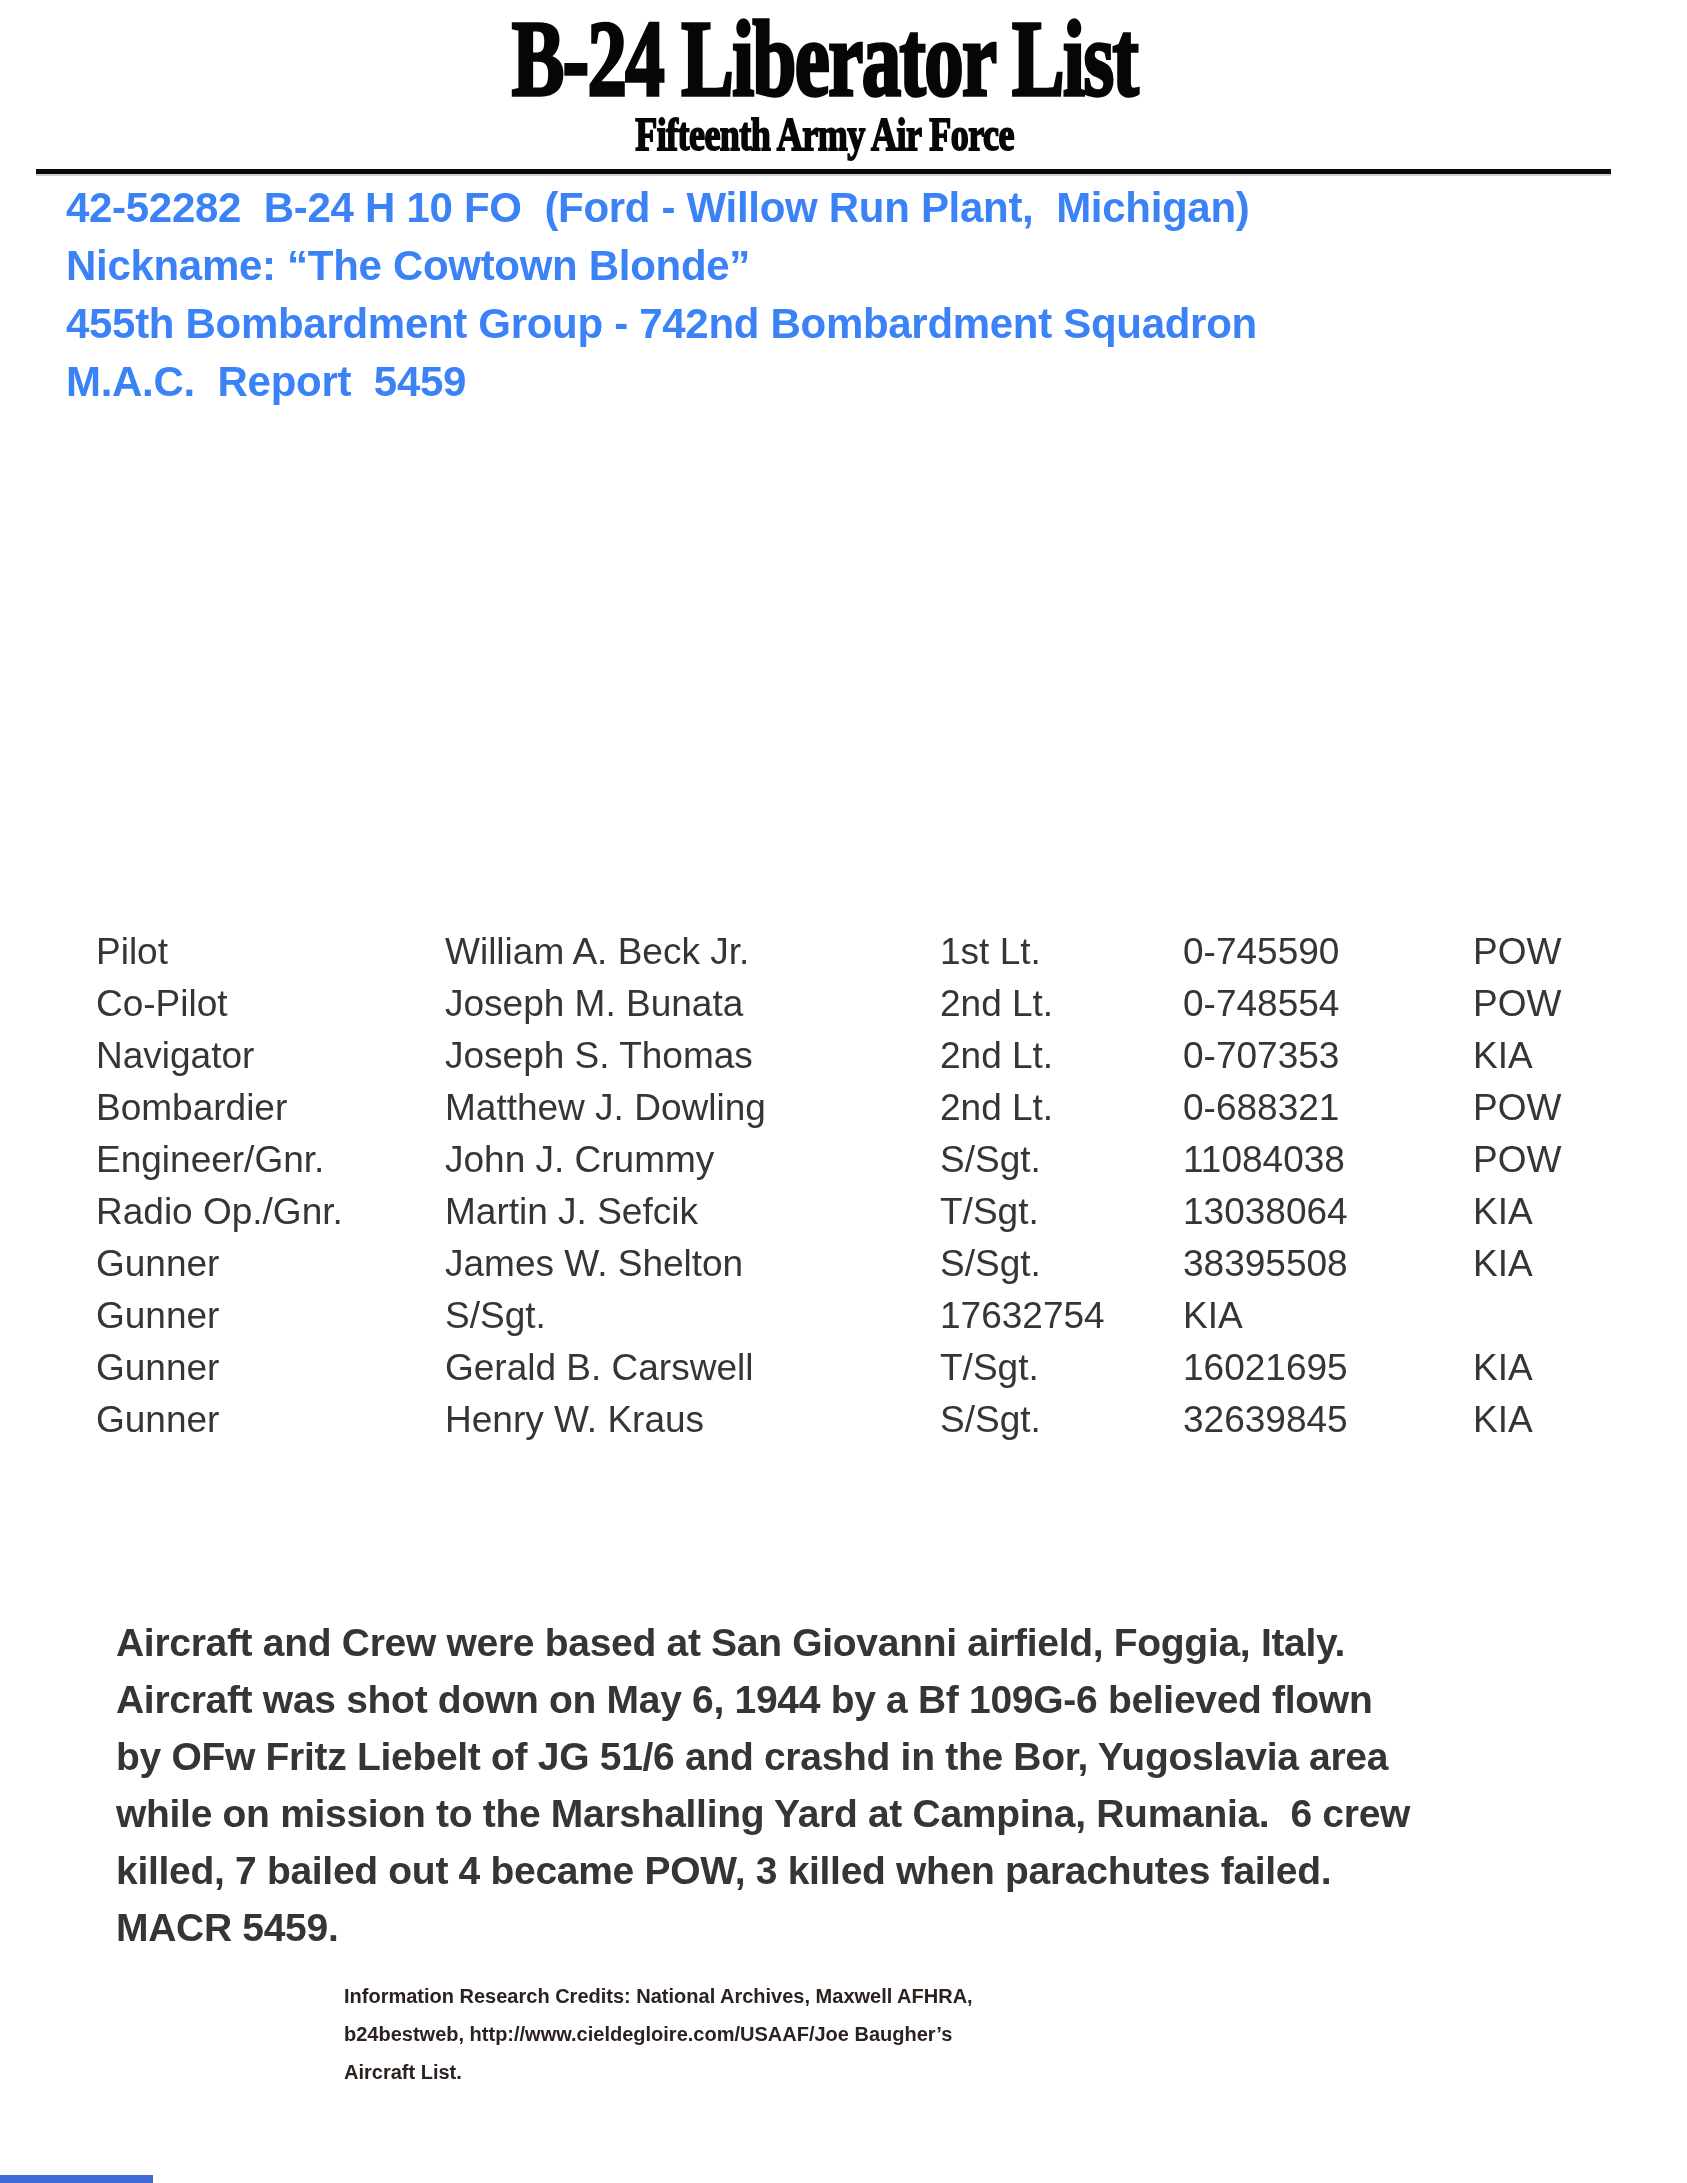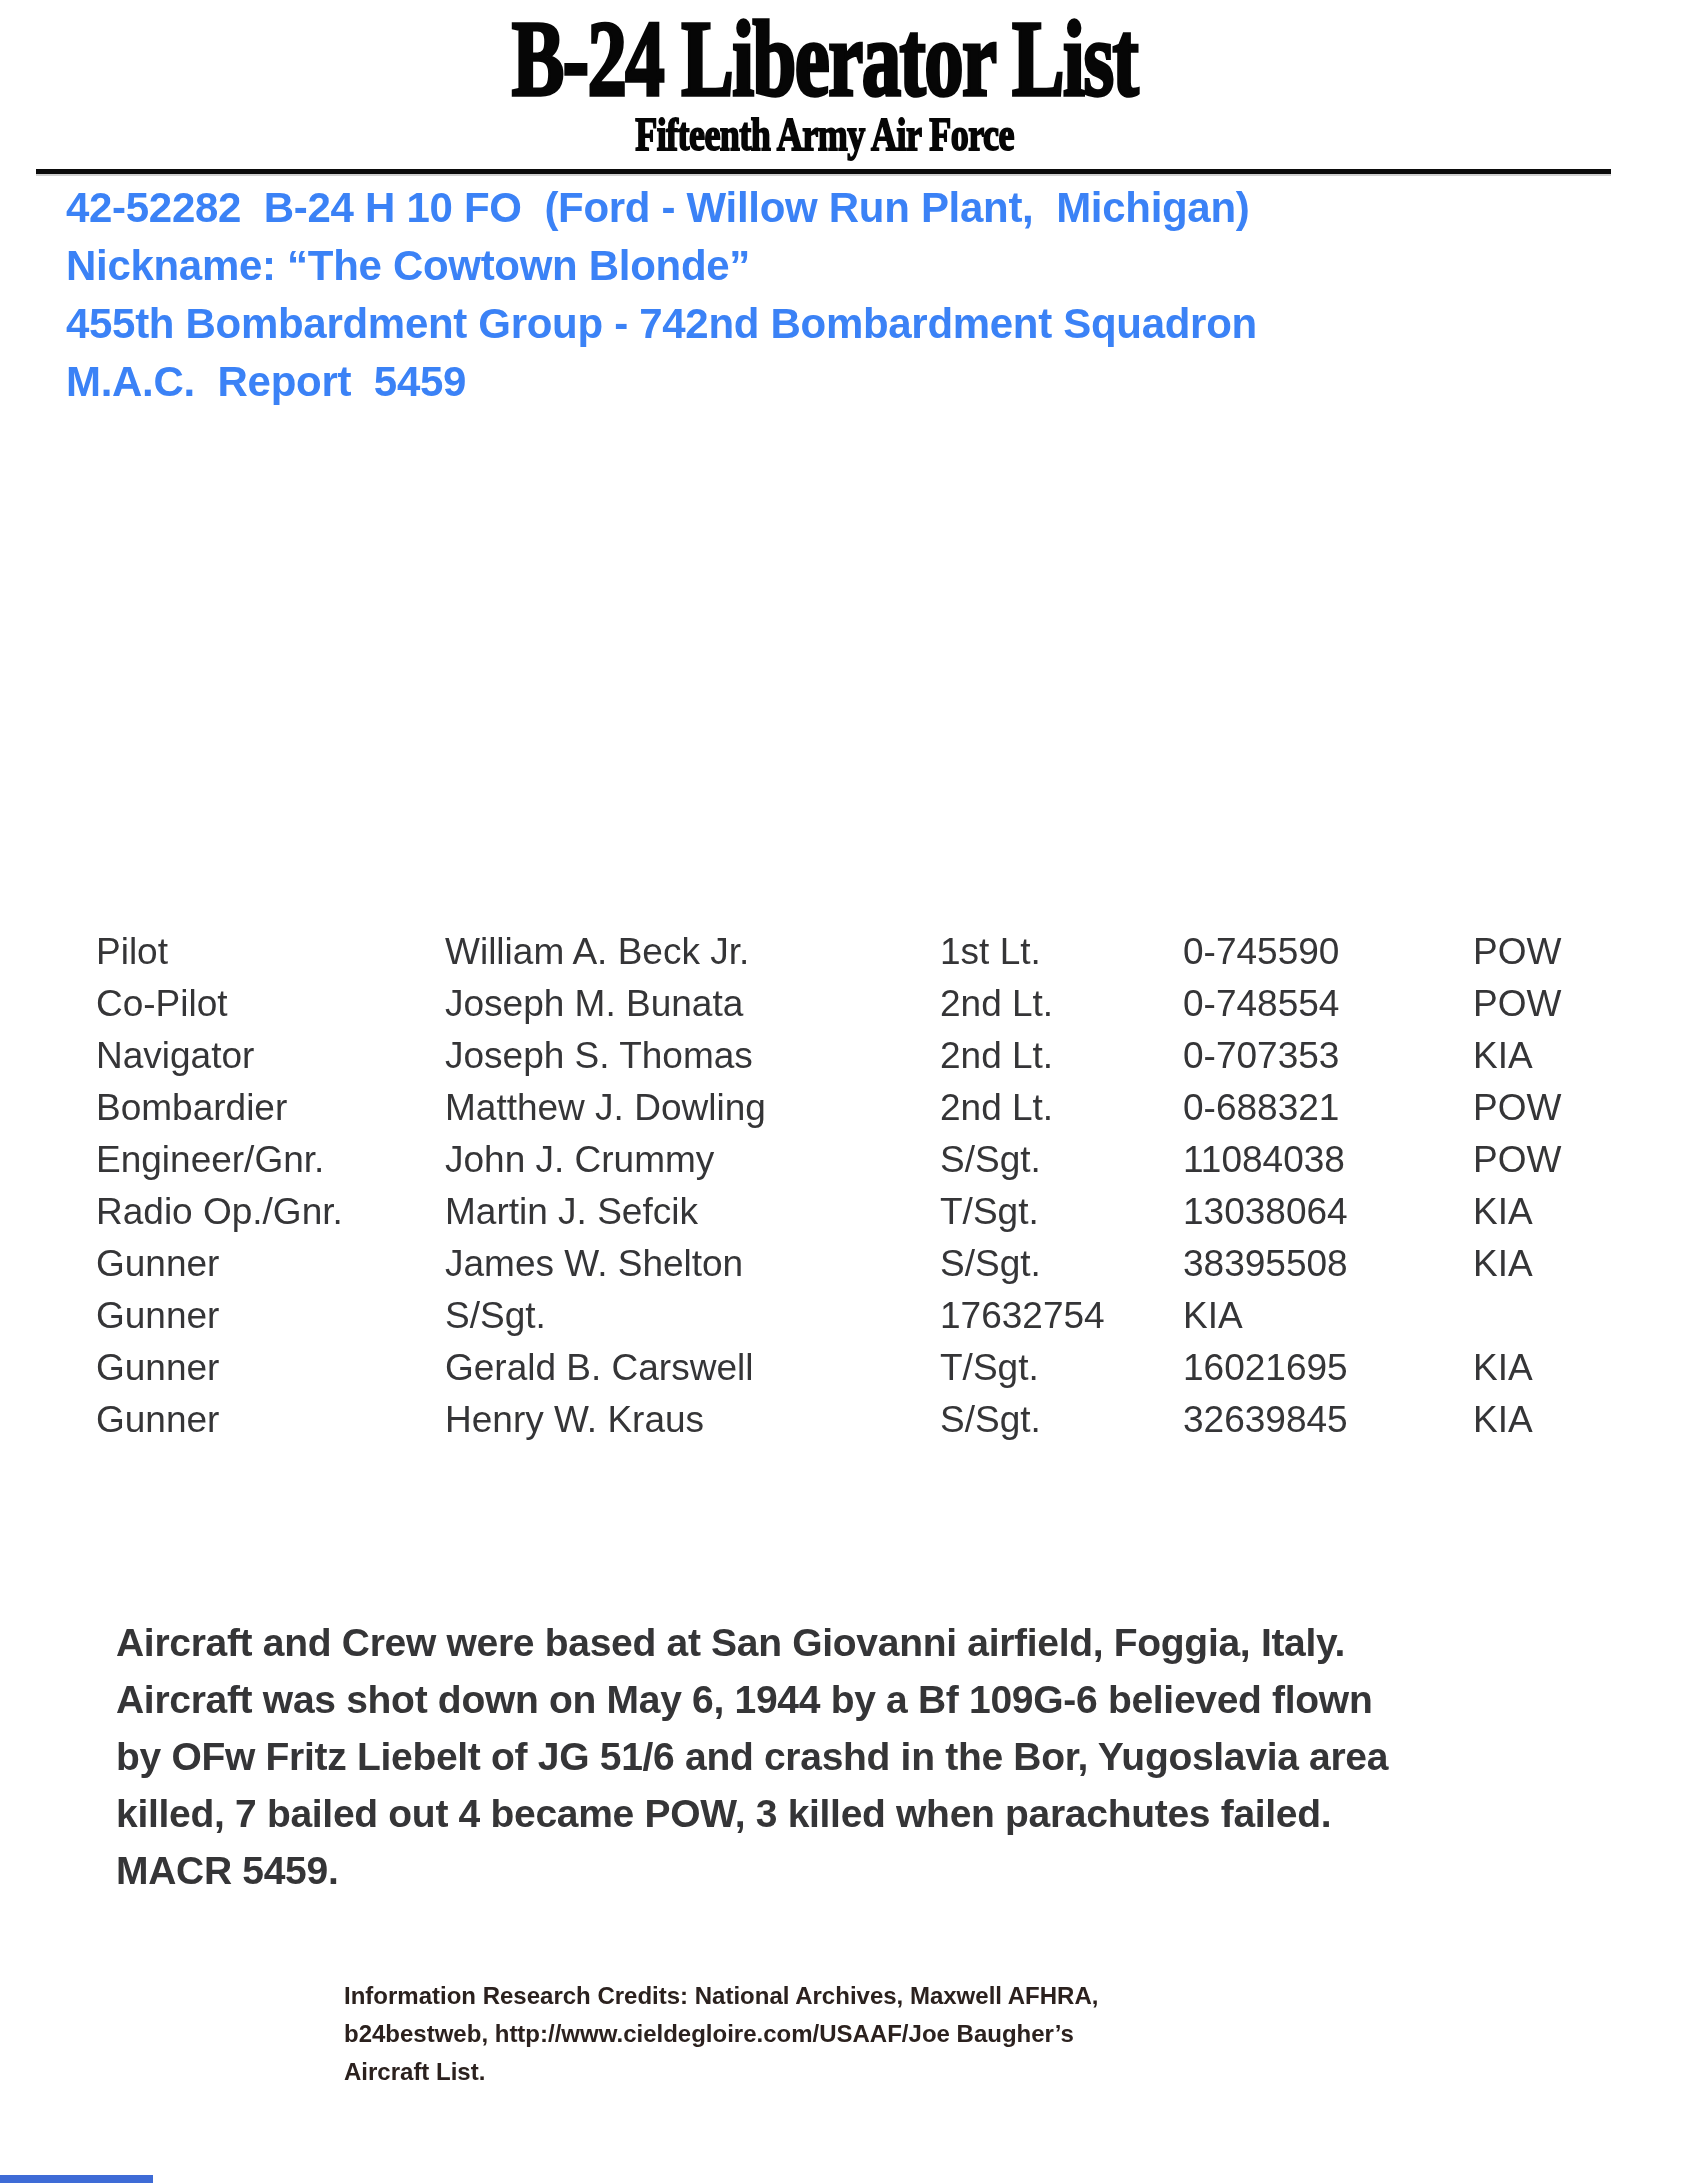--- a/index.html
+++ b/index.html
@@ -67,21 +67,21 @@
   .narrative {
     position:absolute; top:1614px; left:116px;
     font-weight:bold; font-size:39px; line-height:57px;
     color:#353537;
     letter-spacing:-0.3px;
   }
   .narrative-line { white-space:pre; }
   
   .credits {
     position:absolute; top:1977px; left:344px;
-    font-weight:bold; font-size:24px; line-height:38px;
+    font-weight:bold; font-size:20px; line-height:38px;
     color:#2b211e;
   }
   .credits-line { white-space:pre; }
   
   .footer-bar {
     position:absolute; left:0; top:2175px;
     width:153px; height:8px;
     background:#3e6bd6;
   }
 </style>
@@ -188,20 +188,21 @@
     </div>
 
   <div class="narrative">
 
       <div class="narrative-line">Aircraft and Crew were based at San Giovanni airfield, Foggia, Italy.</div>
 
       <div class="narrative-line">Aircraft was shot down on May 6, 1944 by a Bf 109G-6 believed flown</div>
 
       <div class="narrative-line">by OFw Fritz Liebelt of JG 51/6 and crashd in the Bor, Yugoslavia area</div>
 
+      <div class="narrative-line">while on mission to the Marshalling Yard at Campina, Rumania.  6 crew</div>
 
       <div class="narrative-line">killed, 7 bailed out 4 became POW, 3 killed when parachutes failed.</div>
 
       <div class="narrative-line">MACR 5459.</div>
     </div>
 
   <div class="credits">
 
       <div class="credits-line">Information Research Credits: National Archives, Maxwell AFHRA,</div>
 

